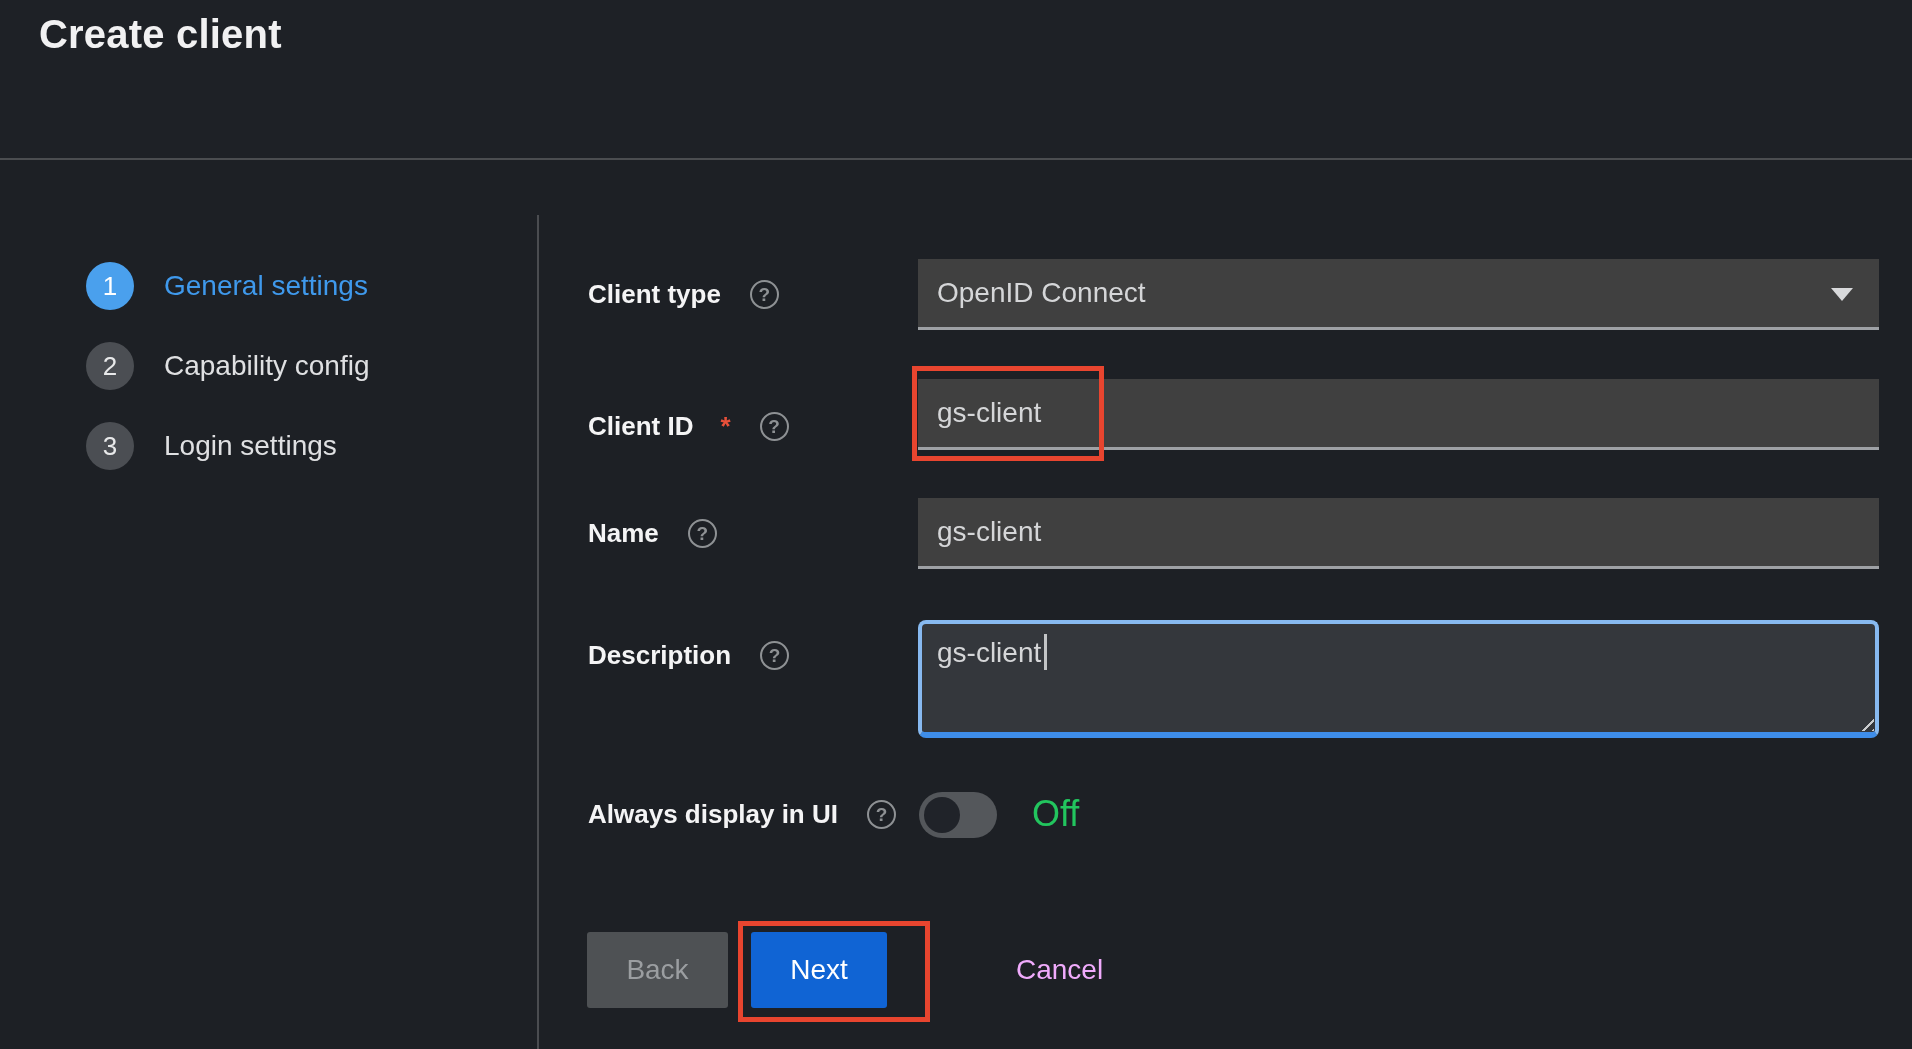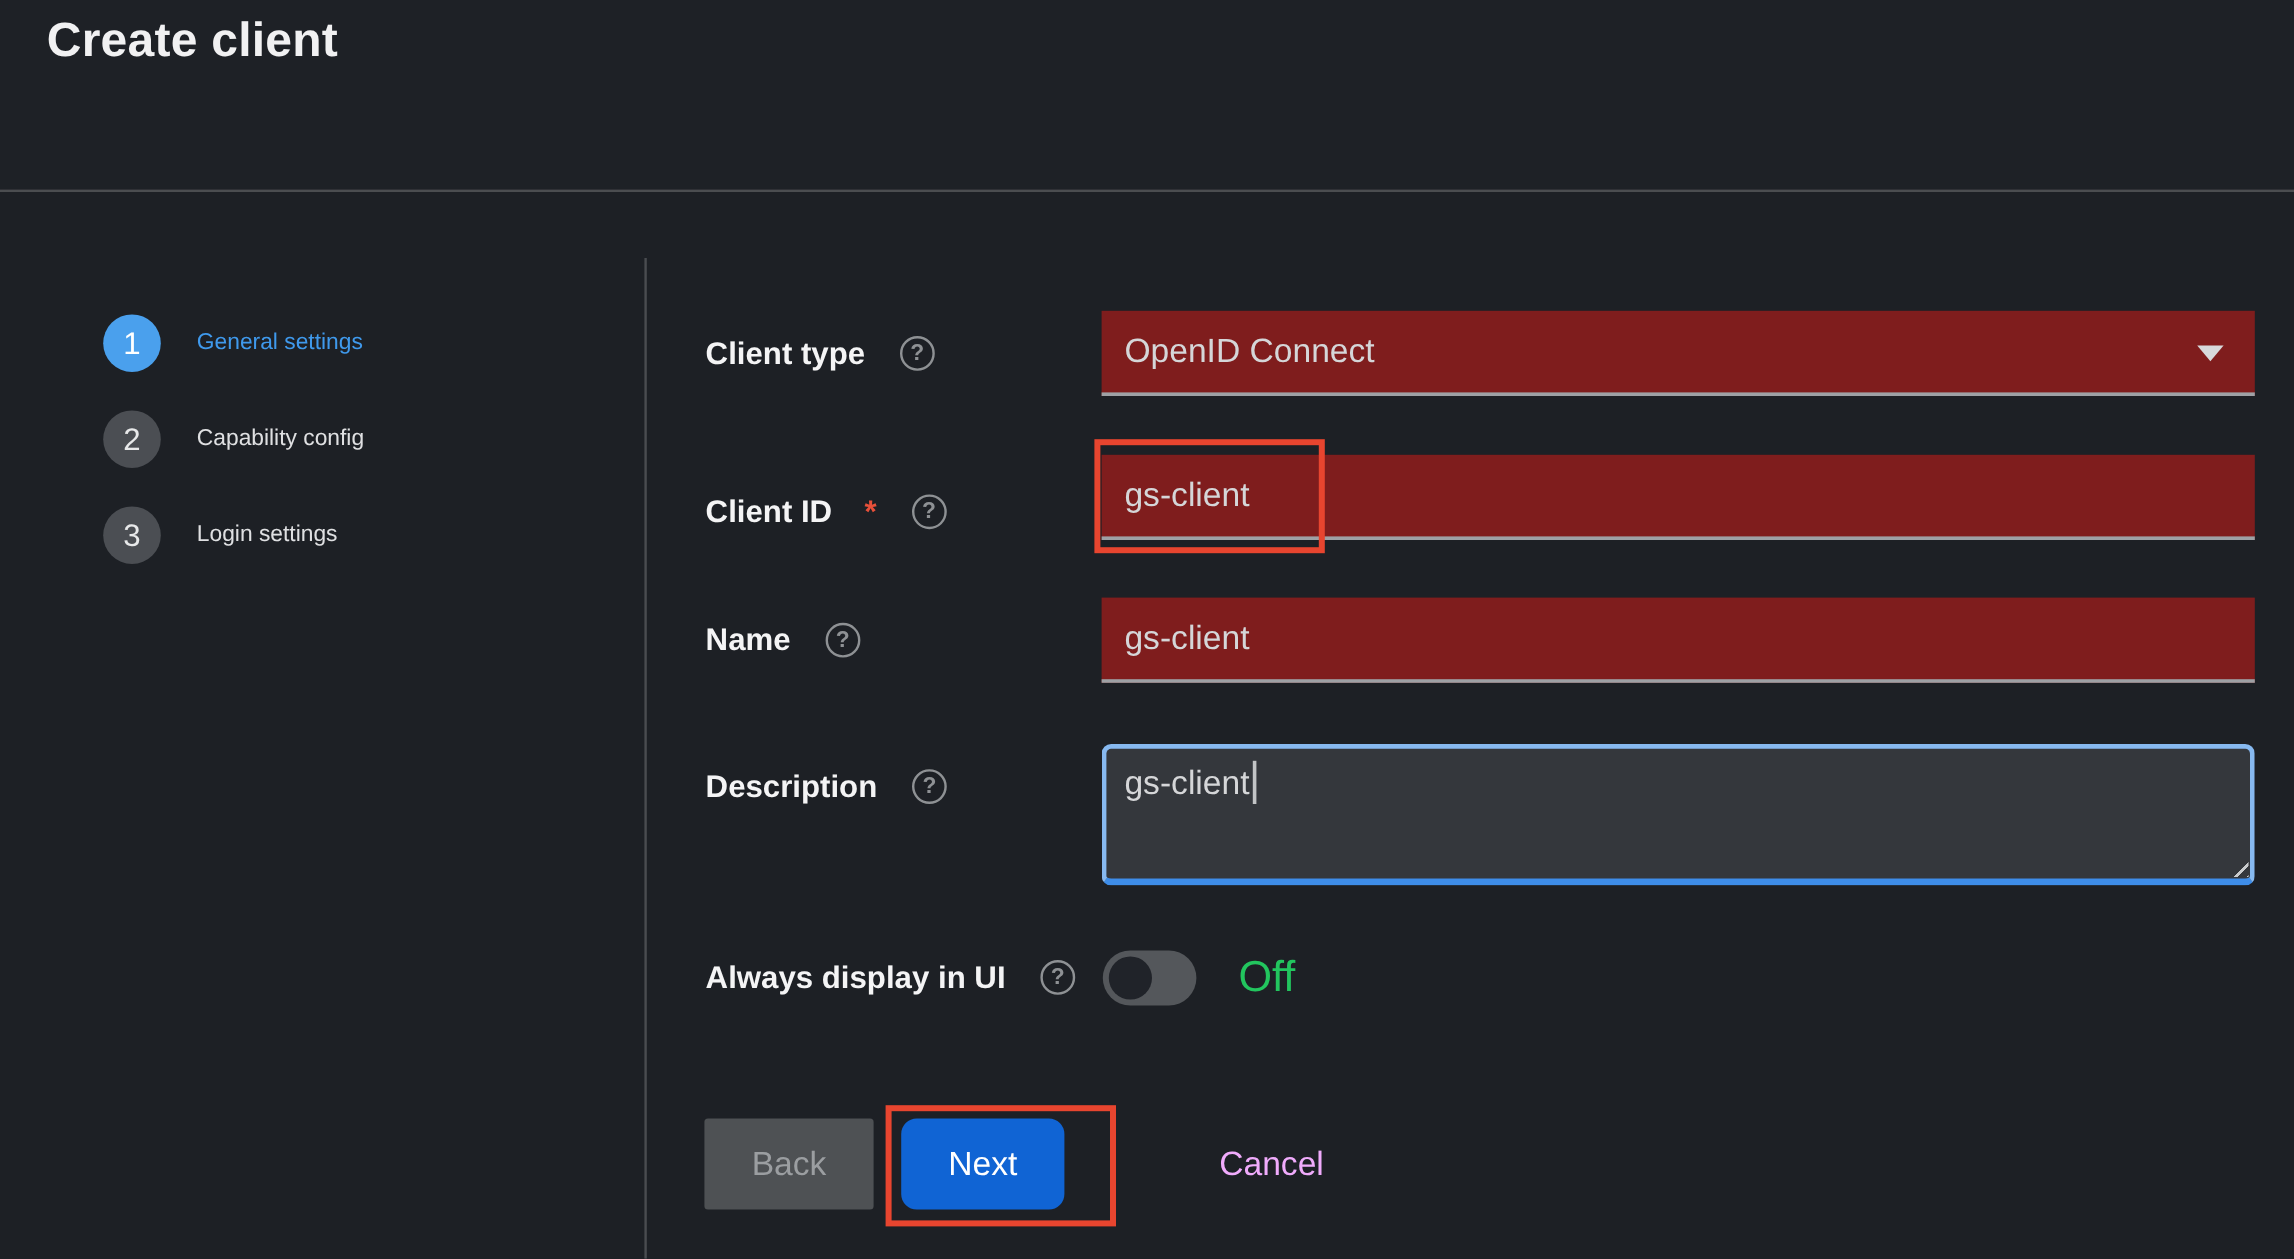--- a/index.html
+++ b/index.html
@@ -14,32 +14,32 @@
   .page-subtitle { margin-top:16px; font-size:27px; font-weight:400; color:#d6d7d9; }
 
   
   .v-divider { position:absolute; left:537px; top:215px; width:2px; height:834px; background:#4a4c50; }
   .wizard-nav { position:absolute; left:86px; top:262px; width:420px; }
   .wizard-step { display:flex; align-items:center; margin-bottom:32px; cursor:pointer; }
   .step-circle { width:48px; height:48px; border-radius:50%; background:#4b4e53; color:#e8e9ea;
                  display:flex; align-items:center; justify-content:center;
                  font-size:26px; font-weight:400; flex:0 0 48px; }
   .wizard-step.active .step-circle { background:#4aa0ed; color:#ffffff; }
-  .step-label { margin-left:30px; font-size:19px; color:#dfe0e2; }
+  .step-label { margin-left:30px; font-size:28px; color:#dfe0e2; }
   .wizard-step.active .step-label { color:#3f99ec; }
 
   
   .field-label-row { position:absolute; left:588px; height:71px; display:flex; align-items:center; gap:29px; }
   .field-label { font-size:26px; font-weight:700; color:#f4f4f5; }
   .required-asterisk { font-size:26px; font-weight:700; color:#e8503a; margin-left:-2px; }
   .help-icon { width:29px; height:29px; border-radius:50%; border:2.5px solid #8e9194;
                color:#8e9194; font-size:19px; font-weight:700; display:flex;
                align-items:center; justify-content:center; cursor:pointer; flex:0 0 29px; }
 
-  .control { position:absolute; left:918px; width:961px; background:#7f1d1d;
+  .control { position:absolute; left:918px; width:961px; background:#404040;
              border-bottom:3px solid #9ea1a5; color:#d5d6d8; font-size:28px;
              display:flex; align-items:center; padding:0 0 0 19px; }
   .select-control { height:71px; cursor:pointer; }
   .caret-down { position:absolute; right:26px; top:29px; width:0; height:0;
                 border-left:11px solid transparent; border-right:11px solid transparent;
                 border-top:13px solid #d8d9db; }
   .text-input { height:71px; cursor:text; }
 
   .textarea-control { position:absolute; left:918px; top:620px; width:961px; height:118px;
                       background:#34373c; border:4px solid #87b9f0; border-bottom:6px solid #3e8de9;
@@ -56,21 +56,21 @@
   .toggle-knob { position:absolute; left:5px; top:5px; width:36px; height:36px;
                  border-radius:50%; background:#202329; }
   .toggle-state { position:absolute; left:1032px; top:779px; height:70px; display:flex;
                   align-items:center; font-size:36px; color:#22c55e; }
 
   
   .btn { position:absolute; top:932px; height:76px; border:none; border-radius:3px;
          font-size:28px; font-family:"Liberation Sans", sans-serif; cursor:pointer;
          display:flex; align-items:center; justify-content:center; }
   .btn-back { left:587px; width:141px; background:#4e5154; color:#9b9ea1; cursor:default; }
-  .btn-next { left:751px; width:136px; background:#1064d4; color:#ffffff;border-radius:13px; }
+  .btn-next { left:751px; width:136px; background:#1064d4; color:#ffffff; }
   .link-cancel { position:absolute; left:1016px; top:932px; height:76px; display:flex;
                  align-items:center; font-size:28px; color:#f0abfc; cursor:pointer; }
 
   
   .annotation-box { position:absolute; border:5px solid #e8452f; background:transparent; }
   .annotation-client-id { left:912px; top:366px; width:192px; height:95px; }
   .annotation-next { left:738px; top:921px; width:192px; height:101px; }
 </style>
 </head>
 <body>

